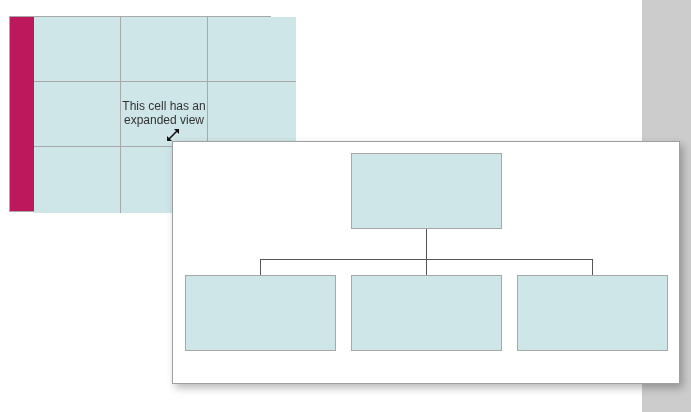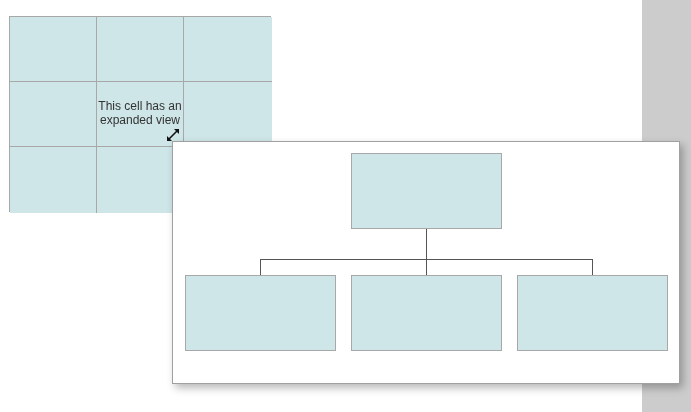--- a/index.html
+++ b/index.html
@@ -1,21 +1,21 @@
 <!DOCTYPE html>
 <html><head>
 <meta charset="utf-8">
 <style>
   html, body { margin:0; padding:0; }
   body { width:691px; height:412px; position:relative; background:#ffffff; overflow:hidden;
          font-family:"Liberation Sans", sans-serif; }
   .sidebar { position:absolute; left:642px; top:0; width:49px; height:412px; background:#cccccc; }
   .grid { position:absolute; left:9px; top:16px; width:262px; height:196px;
           display:grid; grid-template-columns:87px 87px 88px; grid-template-rows:65px 65px 66px;
-          border:1px solid #a8a8a8; box-sizing:border-box; background:#be185d; }
+          border:1px solid #a8a8a8; box-sizing:border-box; background:#be185d;padding-left:24px; }
   .cell { border-right:1px solid #a8a8a8; border-bottom:1px solid #a8a8a8; box-sizing:border-box;
           background:#cfe6e8; position:relative; }
   .cell.c3 { border-right:none; }
   .cell.r3 { border-bottom:none; }
   .cell-text { position:absolute; left:0; right:0; top:17px; text-align:center;
                font-size:12px; line-height:14px; color:#333333; white-space:pre-line; }
   .expand-icon { position:absolute; left:166px; top:128px; width:14px; height:14px; }
   .popup { position:absolute; left:172px; top:141px; width:508px; height:243px; background:#ffffff;
            border:1px solid #a0a0a0; box-sizing:border-box;
            box-shadow:3px 4px 8px rgba(0,0,0,0.28); }

